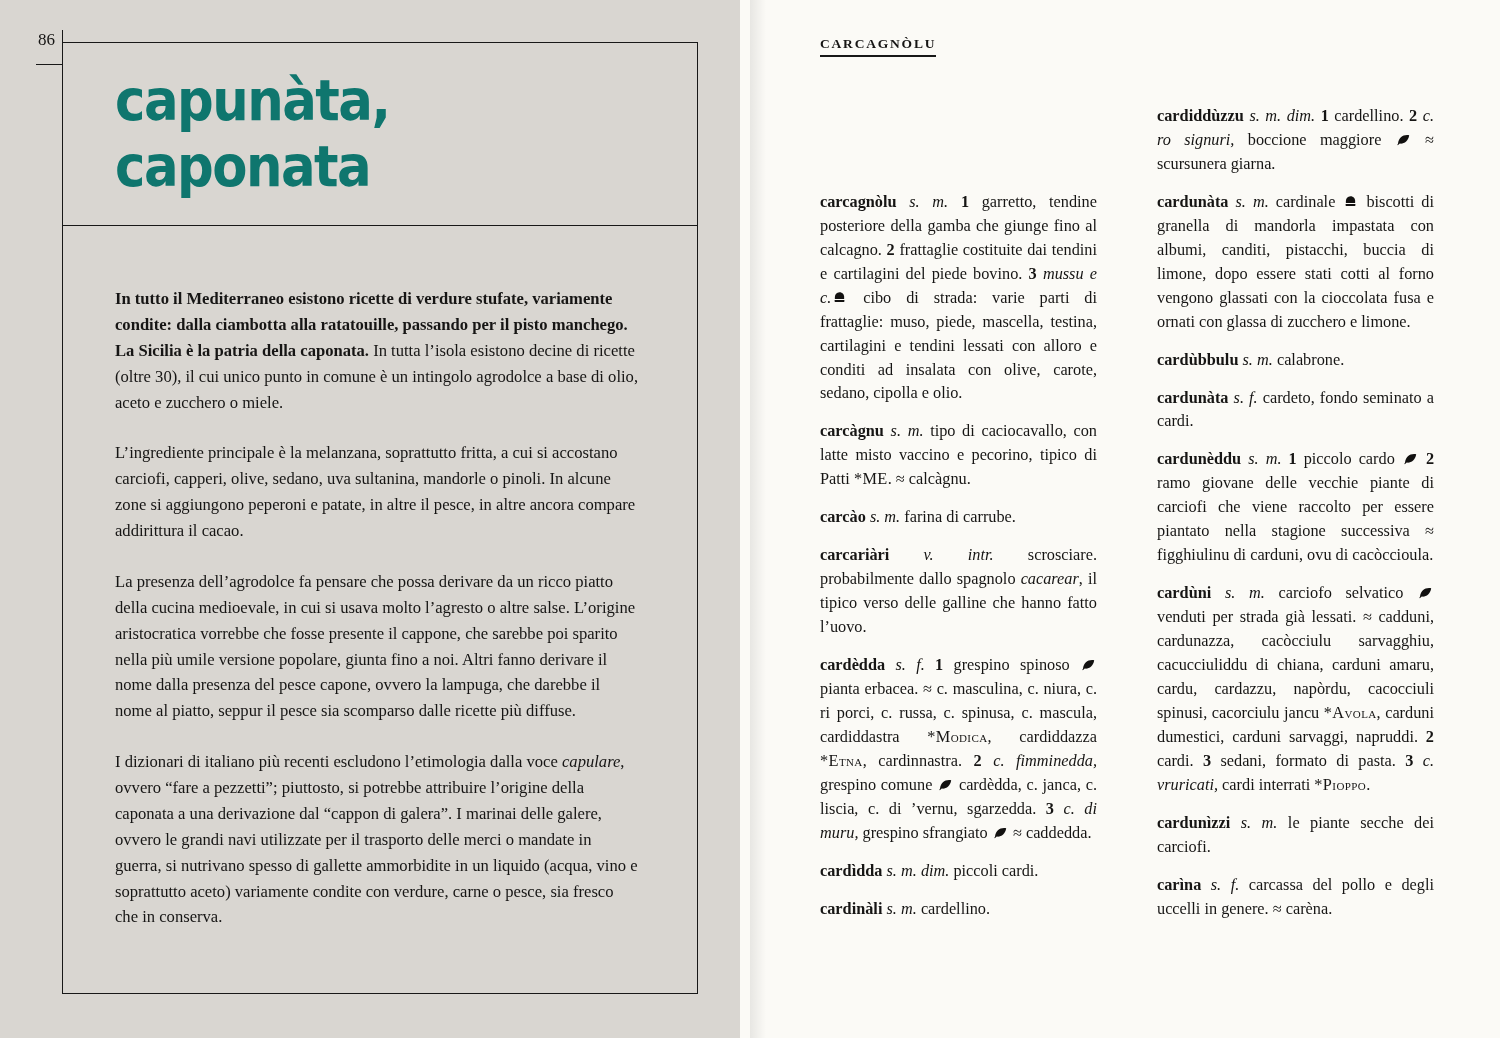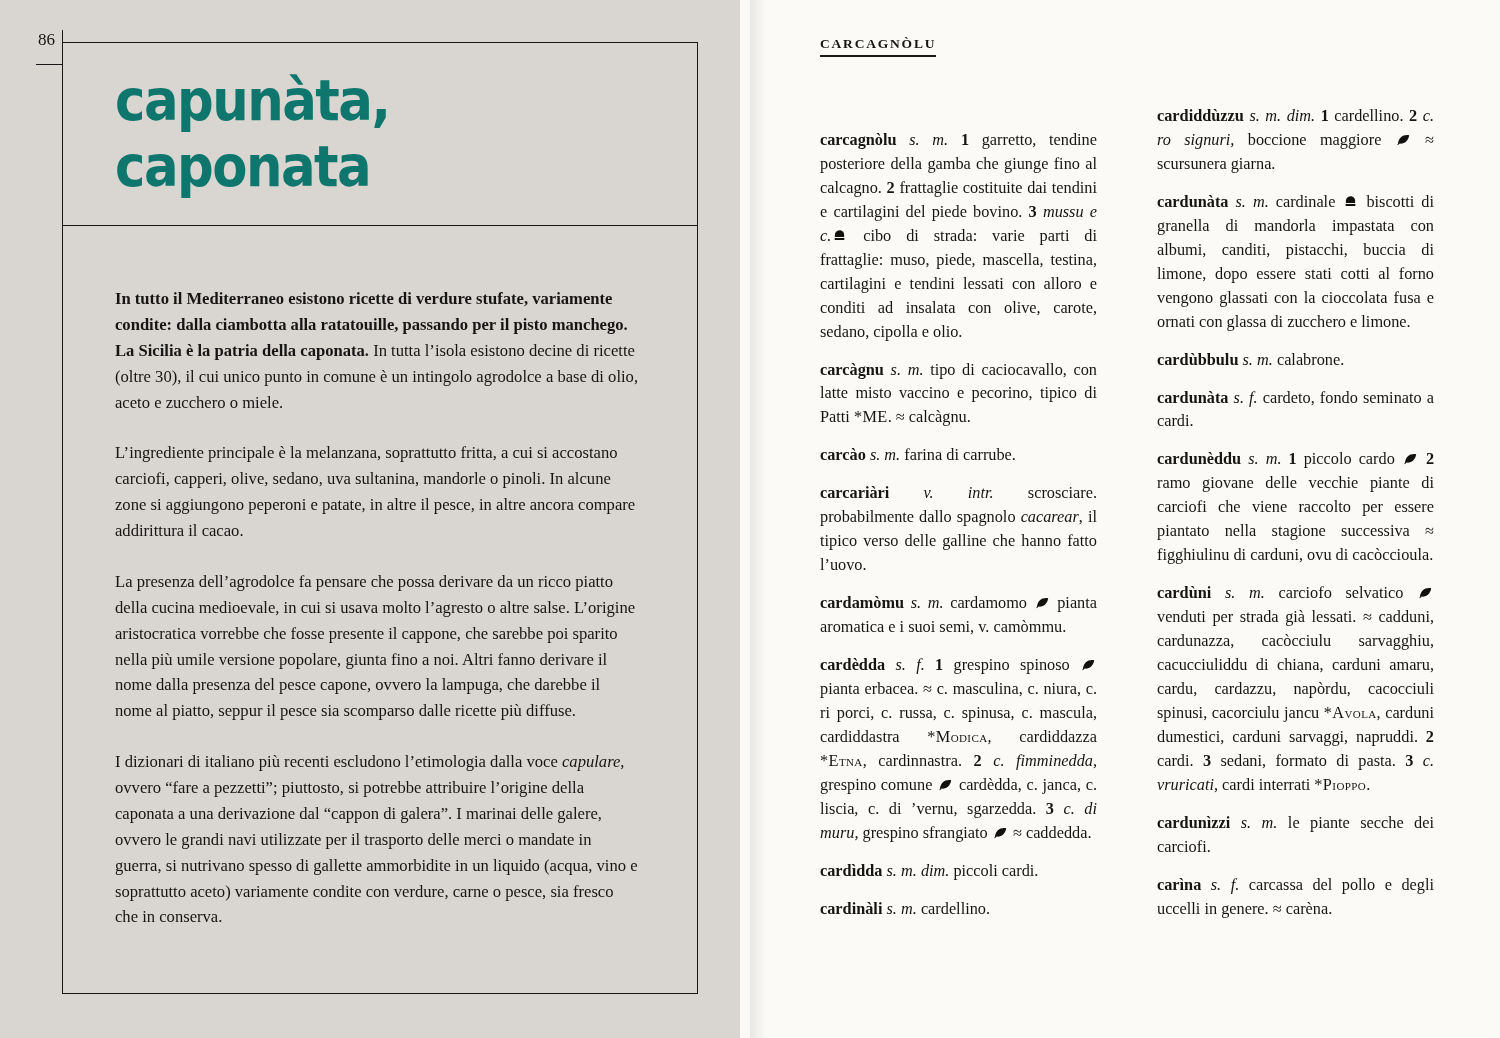--- a/index.html
+++ b/index.html
@@ -75,23 +75,20 @@
   <div class="pagenum-right">87</div>
   <div class="dict-columns">
     <div class="col">
         <div class="entry"><span class="hw">carcagnòlu</span><span class="it"> s. m. </span><span class="bd">1</span><span class="tx"> garretto, tendine posteriore della gamba che giunge fino al calcagno. </span><span class="bd">2</span><span class="tx"> frattaglie costituite dai tendini e cartilagini del piede bovino. </span><span class="bd">3</span><span class="tx"> </span><span class="it">mussu e c.</span><span class="icn"><svg viewBox="0 0 16 16">
               <path d="M8 1.6 C4.4 1.6 2.3 4.3 2.3 7.4 L2.3 9.8 L13.7 9.8 L13.7 7.4 C13.7 4.3 11.6 1.6 8 1.6 Z"></path>
               <rect x="2" y="11" width="12" height="2.4" rx="0.6"></rect>
             </svg></span><span class="tx"> cibo di strada: varie parti di frattaglie: muso, piede, mascella, testina, cartilagini e tendini lessati con alloro e conditi ad insalata con olive, carote, sedano, cipolla e olio.</span></div>
         <div class="entry"><span class="hw">carcàgnu</span><span class="it"> s. m. </span><span class="tx">tipo di caciocavallo, con latte misto vaccino e pecorino, tipico di Patti </span><span class="sc">*ME</span><span class="tx">. ≈ calcàgnu.</span></div>
         <div class="entry"><span class="hw">carcào</span><span class="it"> s. m. </span><span class="tx">farina di carrube.</span></div>
         <div class="entry"><span class="hw">carcariàri</span><span class="it"> v. intr. </span><span class="tx">scrosciare. probabilmente dallo spagnolo </span><span class="it">cacarear</span><span class="tx">, il tipico verso delle galline che hanno fatto l’uovo.</span></div>
-        <div class="entry"><span class="hw">cardamòmu</span><span class="it"> s. m. </span><span class="tx">cardamomo </span><span class="icn"><svg viewBox="0 0 16 16">
-              <path d="M1.2 13.2 C2.2 5.5 7.5 1.6 15 2.8 C14 10 8.4 13.8 3.4 13 L1 15.2 L0.4 14.6 Z"></path>
-            </svg></span><span class="tx"> pianta aromatica e i suoi semi, v. camòmmu.</span></div>
         <div class="entry"><span class="hw">cardèdda</span><span class="it"> s. f. </span><span class="bd">1</span><span class="tx"> grespino spinoso </span><span class="icn"><svg viewBox="0 0 16 16">
               <path d="M1.2 13.2 C2.2 5.5 7.5 1.6 15 2.8 C14 10 8.4 13.8 3.4 13 L1 15.2 L0.4 14.6 Z"></path>
             </svg></span><span class="tx"> pianta erbacea. ≈ c. masculina, c. niura, c. ri porci, c. russa, c. spinusa, c. mascula, cardiddastra </span><span class="sc">*Modica</span><span class="tx">, cardiddazza </span><span class="sc">*Etna</span><span class="tx">, cardinnastra. </span><span class="bd">2</span><span class="tx"> </span><span class="it">c. fimminedda,</span><span class="tx"> grespino comune </span><span class="icn"><svg viewBox="0 0 16 16">
               <path d="M1.2 13.2 C2.2 5.5 7.5 1.6 15 2.8 C14 10 8.4 13.8 3.4 13 L1 15.2 L0.4 14.6 Z"></path>
             </svg></span><span class="tx"> cardèdda, c. janca, c. liscia, c. di ’vernu, sgarzedda. </span><span class="bd">3</span><span class="tx"> </span><span class="it">c. di muru,</span><span class="tx"> grespino sfrangiato </span><span class="icn"><svg viewBox="0 0 16 16">
               <path d="M1.2 13.2 C2.2 5.5 7.5 1.6 15 2.8 C14 10 8.4 13.8 3.4 13 L1 15.2 L0.4 14.6 Z"></path>
             </svg></span><span class="tx"> ≈ caddedda.</span></div>
         <div class="entry"><span class="hw">cardìdda</span><span class="it"> s. m. dim. </span><span class="tx">piccoli cardi.</span></div>
         <div class="entry"><span class="hw">cardinàli</span><span class="it"> s. m. </span><span class="tx">cardellino.</span></div>
       </div>

